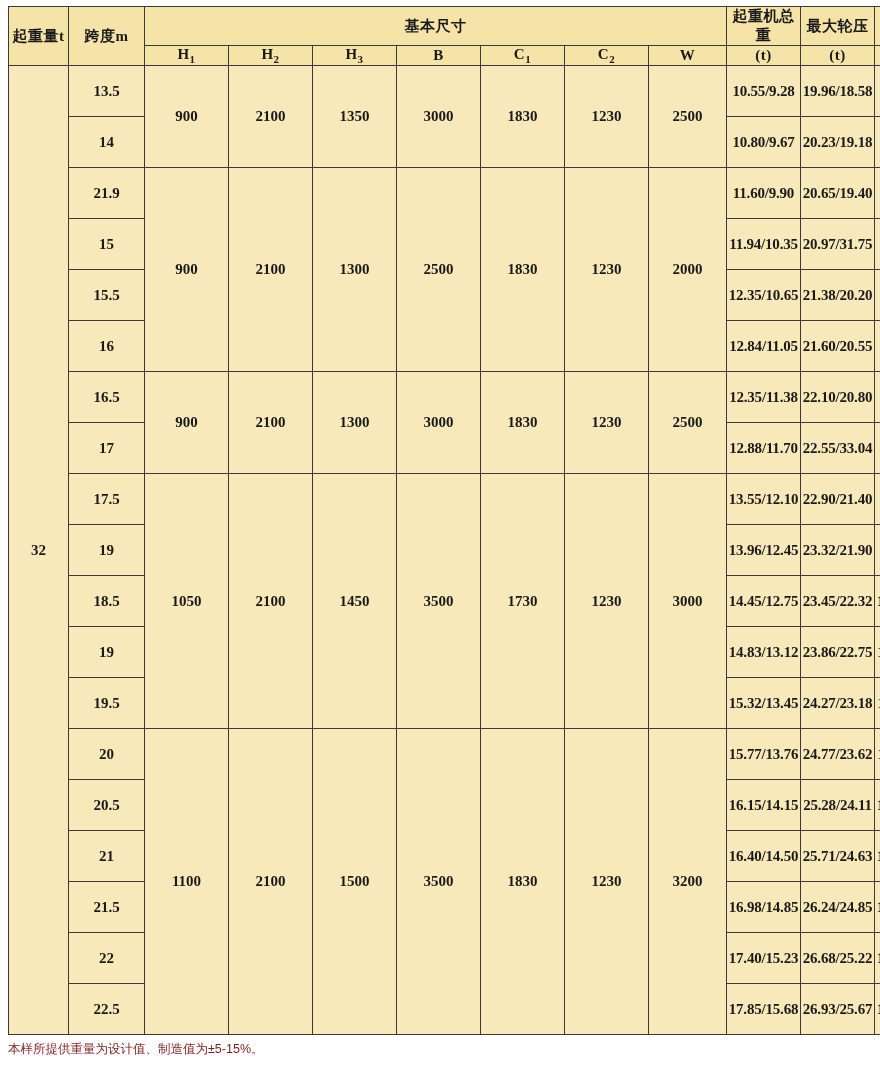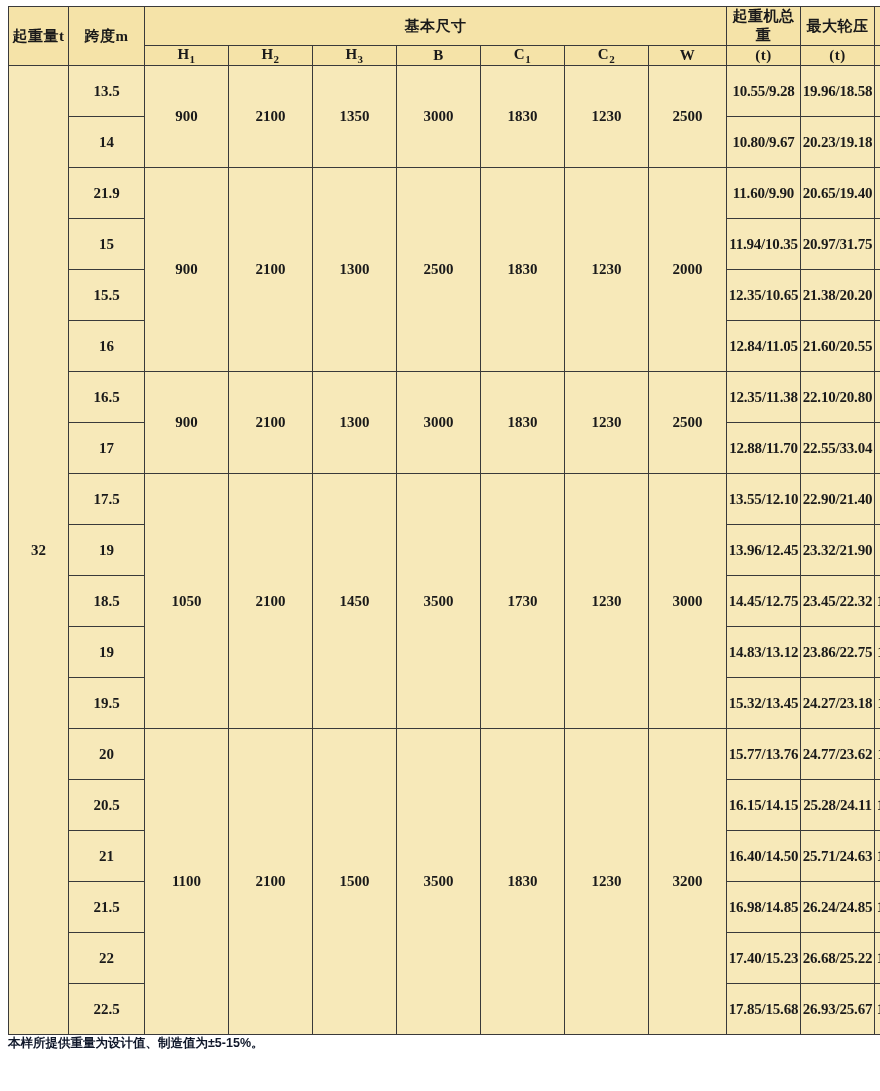--- a/index.html
+++ b/index.html
@@ -62,24 +62,25 @@
   td.dim {
     font-size: 16px;
     margin-top: 40px;
   }
   td.num {
     font-size: 13px;
     font-weight: bold;
     letter-spacing: -0.2px;
   }
   .note {
+    margin-top: 6px;
     font-family: "Liberation Sans", "DejaVu Sans", sans-serif;
     font-size: 12.5px;
-    font-weight: bold;
-    color: #0f172a;
+    font-weight: normal;
+    color: #7f1d1d;
     letter-spacing: 0px;
   }
 </style>
 </head>
 <body>
 
 <div class="sheet">
   <table class="spec">
     <colgroup>
       <col class="cap-col">

